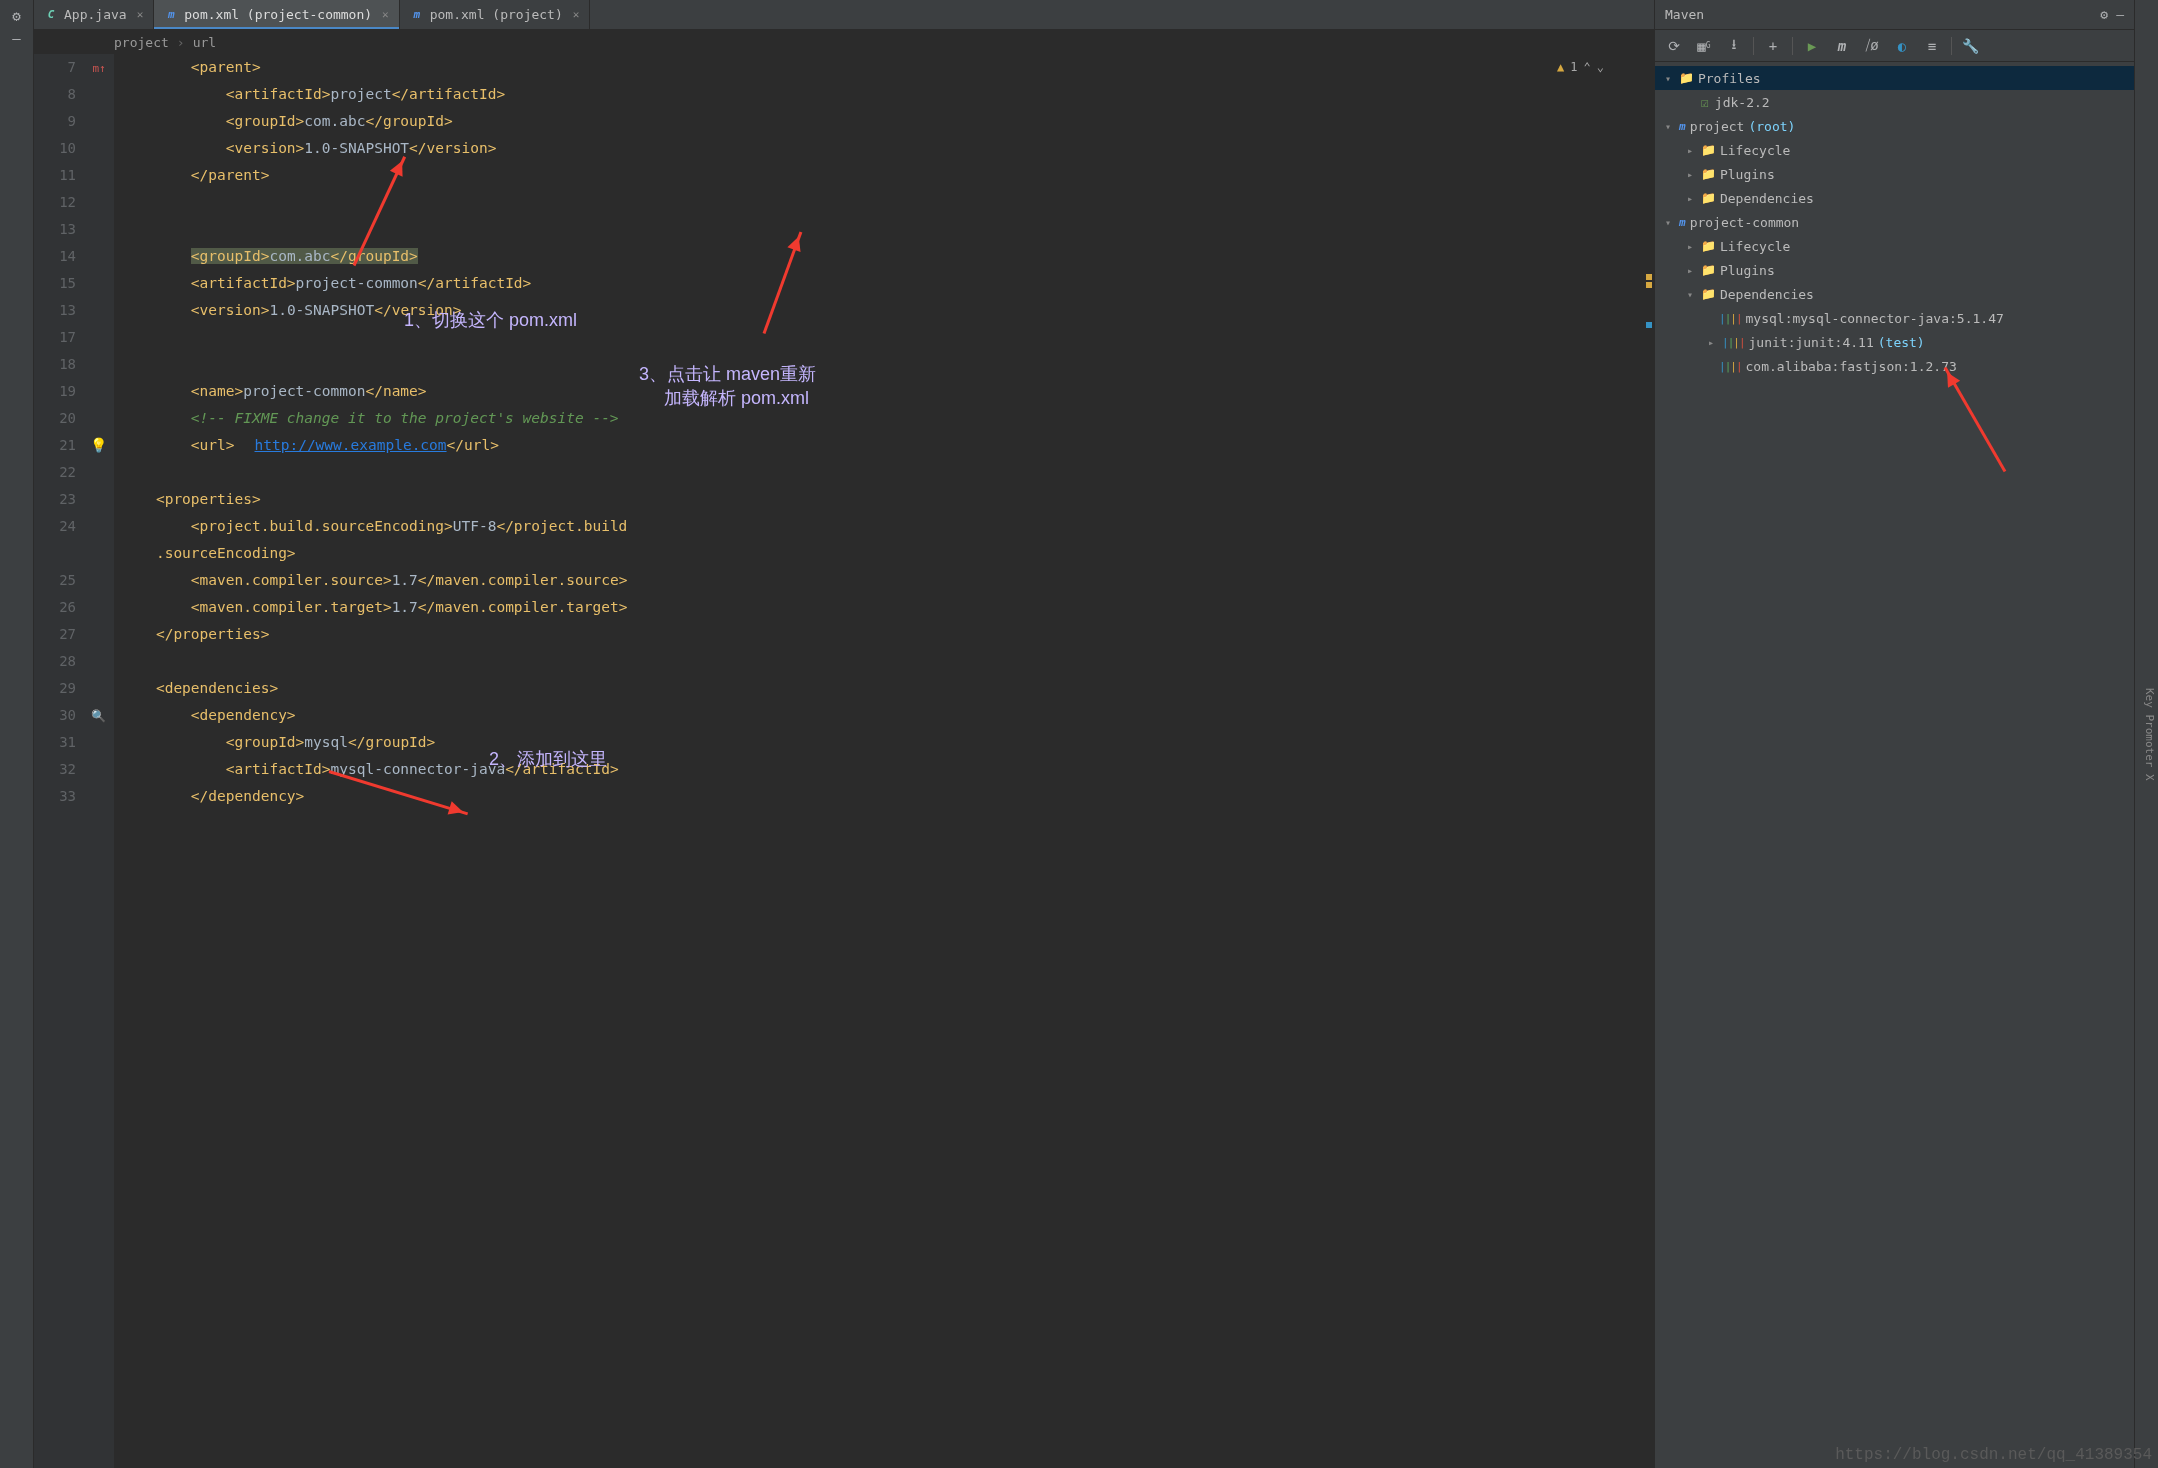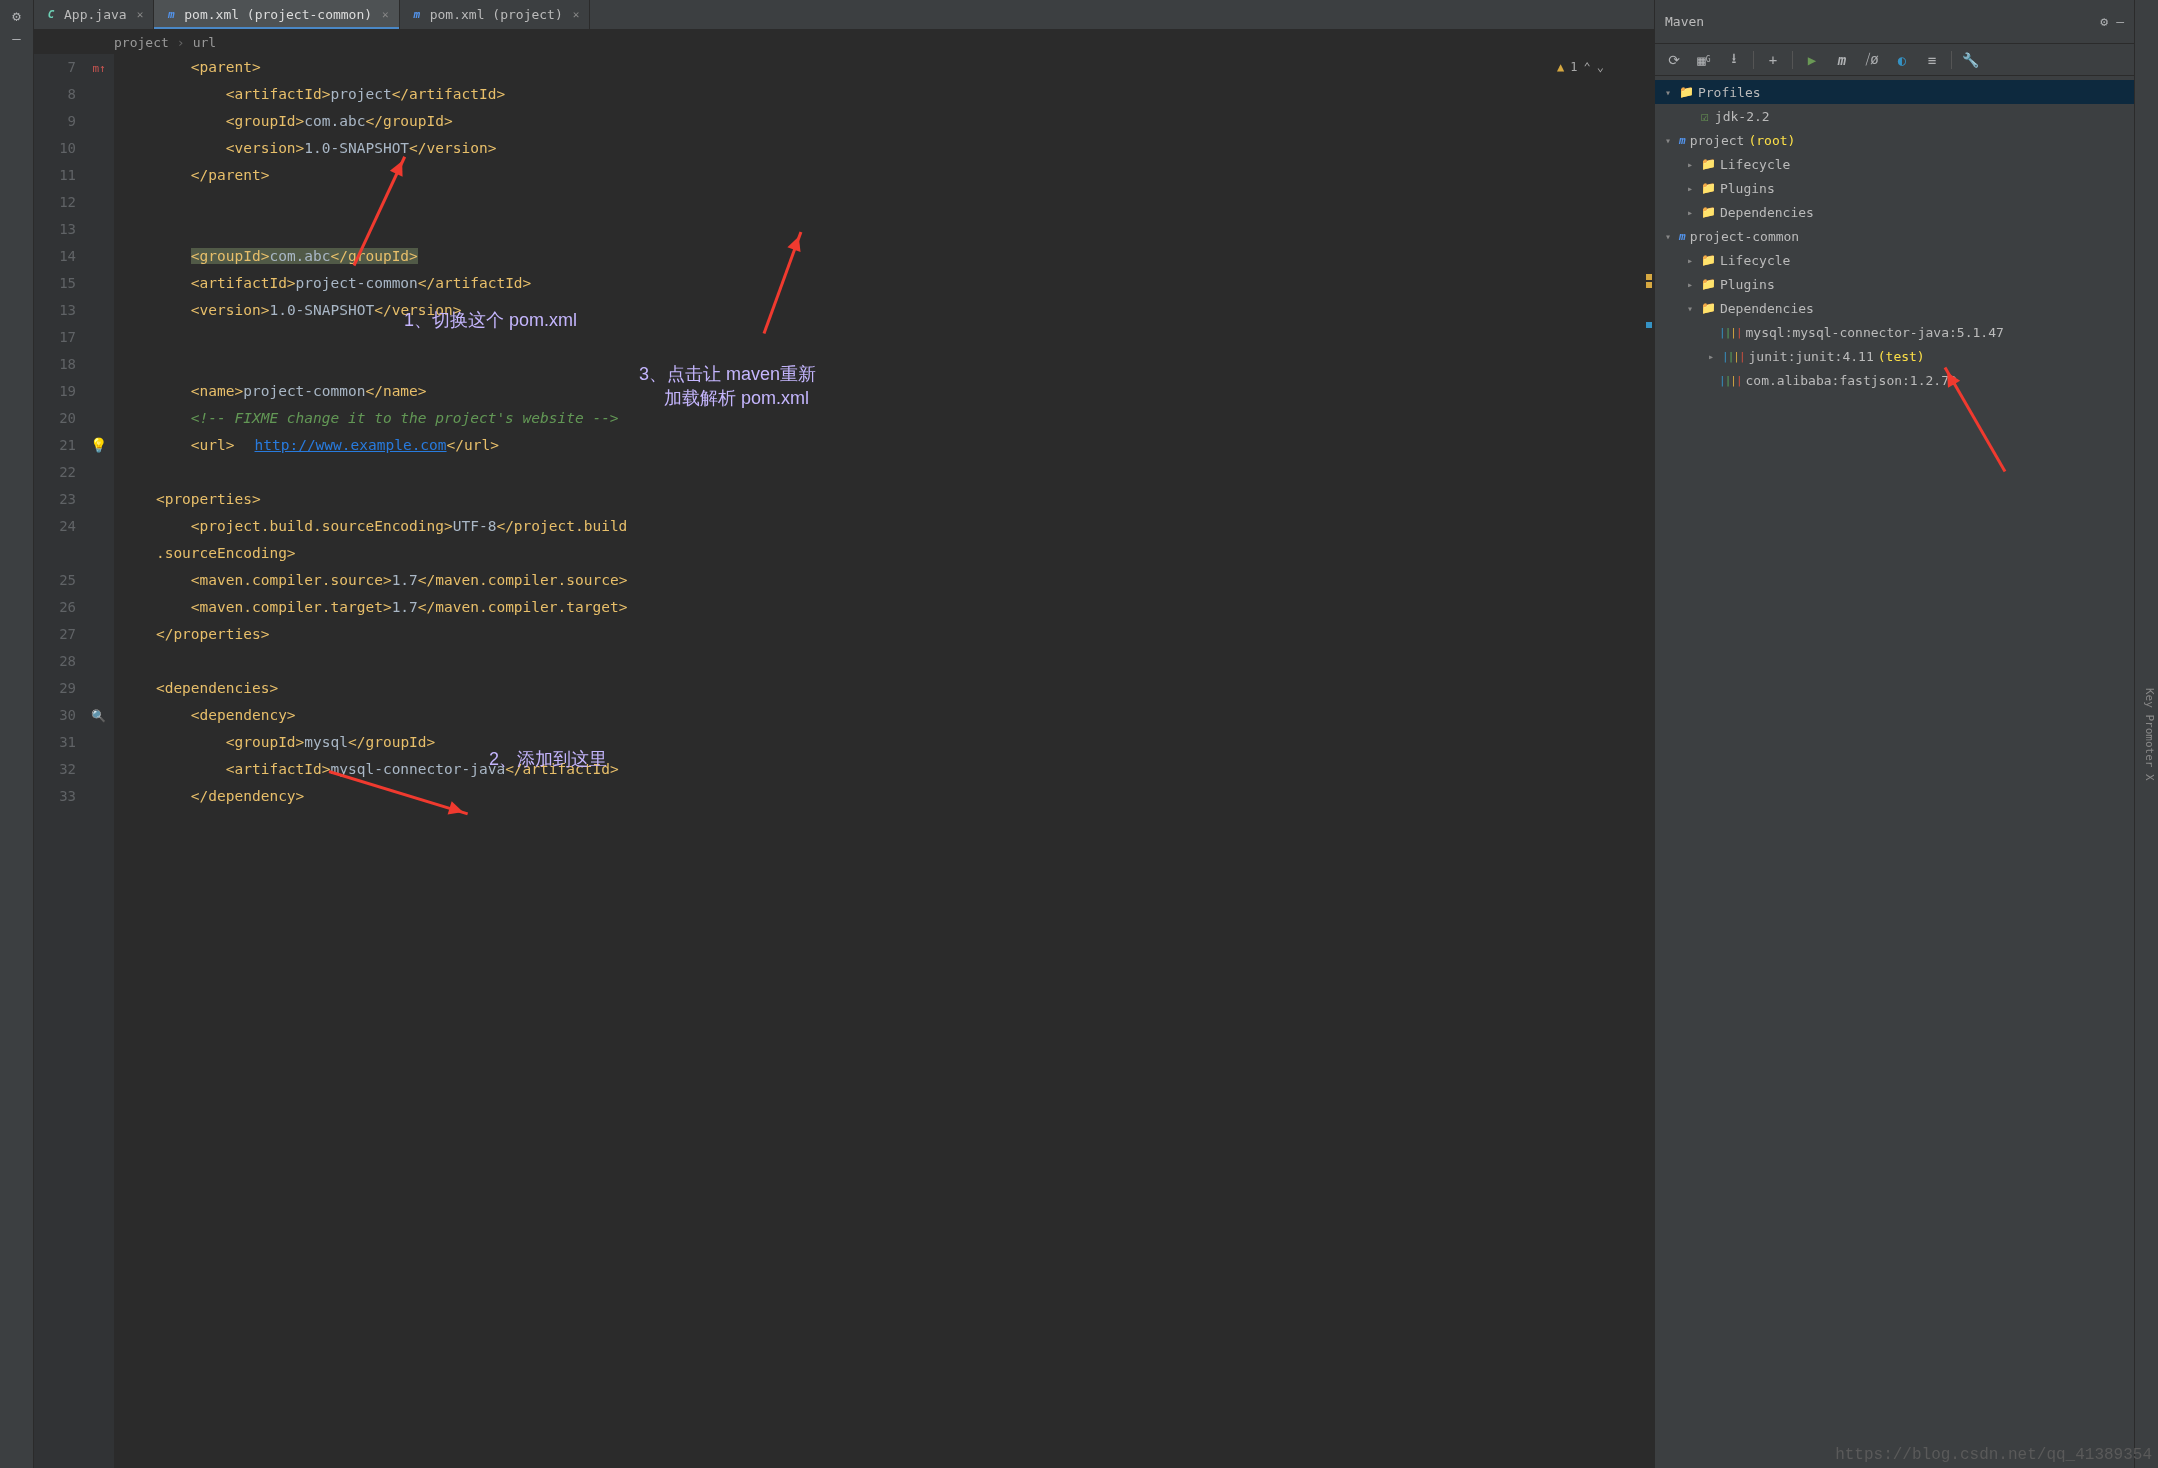--- a/index.html
+++ b/index.html
@@ -23,33 +23,33 @@
   .line-numbers { width: 50px; text-align: right; color: #606366; padding-right: 8px; }
   .line-numbers div, .gutter-icons div { height: 27px; line-height: 27px; }
   .gutter-icons { width: 30px; text-align: center; }
   .code { font-family: "Consolas", monospace; font-size: 14.5px; line-height: 27px; padding-left: 6px; white-space: pre; position: relative; flex: 1; }
   .code div { height: 27px; }
   .tag { color: #e8bf6a; } .highlight { background: #515a47; } .comment { color: #629755; font-style: italic; } .url { color: #287bde; text-decoration: underline; margin-left: 20px; }
   .annot { position: absolute; color: #c4b5fd; font-size: 18px; font-family: "Microsoft YaHei", sans-serif; font-weight: 400; pointer-events: none; white-space: pre; }
   .arrow { position: absolute; background: #f03a2f; pointer-events: none; transform-origin: left center; }
   .arrow::before { content:""; position:absolute; right:-2px; top:-6px; border:7px solid transparent; border-left-color:#f03a2f; border-left-width:14px; }
   .right-pane { width: 480px; background: #3c3f41; display: flex; flex-direction: column; border-left: 1px solid #2b2b2b; position: relative; }
-  .right-header { display: flex; align-items: center; justify-content: space-between; height: 44px; padding: 0 10px; border-bottom: 1px solid #2b2b2b; color: #bbb; font-size: 13px; }
+  .right-header { display: flex; align-items: center; justify-content: space-between; height: 30px; padding: 0 10px; border-bottom: 1px solid #2b2b2b; color: #bbb; font-size: 13px; }
   .right-header .hdr-icons { display: flex; gap: 8px; align-items: center; color: #afb1b3; }
   .right-toolbar { display: flex; align-items: center; gap: 8px; padding: 4px 8px; border-bottom: 1px solid #2b2b2b; height: 32px; }
   .right-toolbar .tb-ico { width: 22px; height: 22px; display: flex; align-items: center; justify-content: center; color: #afb1b3; font-size: 14px; cursor: pointer; border-radius: 3px; }
   .right-toolbar .tb-ico.run { color:#6a9955; }
   .right-toolbar .tb-ico.blue { color:#3592c4; }
   .right-toolbar .divider { width:1px; height:18px; background:#555; }
   .tree { flex:1; font-size: 13px; padding: 4px 0; overflow: auto; }
   .tree-row { display:flex; align-items:center; height: 24px; padding-right: 8px; cursor:pointer; gap: 4px; white-space: nowrap; }
   .tree-row.selected { background:#0d293e; }
   .tree-row .twisty { width:14px; text-align:center; font-size:10px; color:#888; display:inline-block; }
   .tree-row .label { color:#bbb;text-align:right; }
-  .tree-row .muted { color:#fde047; }
+  .tree-row .muted { color:#7dd3fc; }
   .folder-ico { color:#87939a; font-size:12px; }
   .maven-ico { color:#5394ec; font-size:11px; font-style:italic; font-weight:bold; }
   .dep-ico { font-size:11px; letter-spacing:-1px; }
   .check { color:#6a9955; margin-right:2px; }
   .warning-badge { position:absolute; top:6px; right:50px; display:flex; align-items:center; gap:6px; color:#a9a9a9; font-size:12px; }
   .warning-badge .tri { color:#d6a841; }
   .right-strip { width: 24px; background:#3c3f41; border-left:1px solid #2b2b2b; writing-mode: vertical-rl; font-size:11px; color:#888; padding:6px 2px; display:flex; flex-direction:column; gap:12px; align-items:center; }
   .watermark { position:absolute; bottom:4px; right:6px; font-size:16px; color:#5a5a5a; font-family:Liberation Mono, monospace; }
   .stripe { position:absolute; right:2px; width:6px; height:6px; }
 </style>

